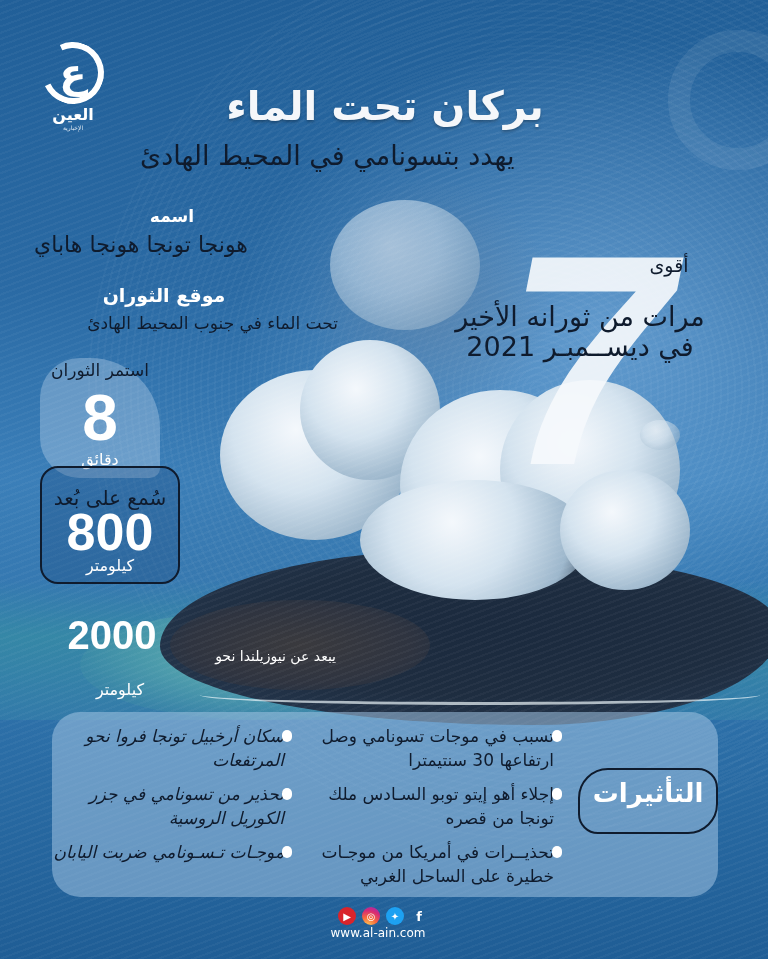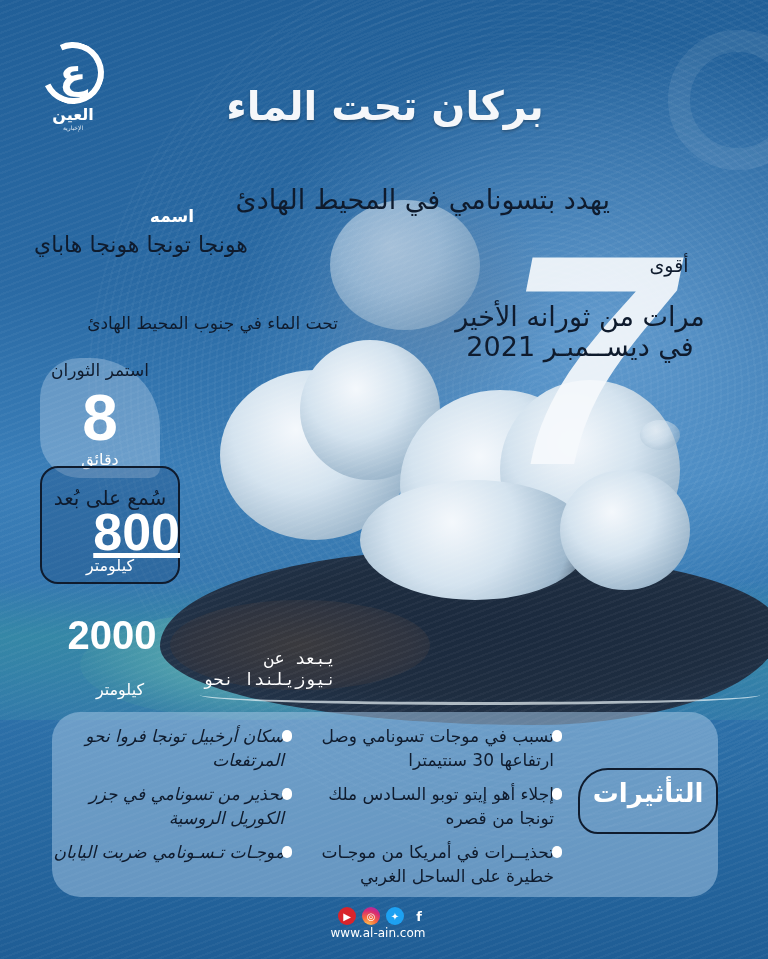--- a/index.html
+++ b/index.html
@@ -85,22 +85,22 @@
     position: absolute; left: 0; top: 84px; width: 66px; text-align: center;
     font-size: 6px; color: #dfe9f3;
   }
 
   .title {
     position: absolute; left: 180px; top: 78px; width: 410px; text-align: center;
     font-family: "DejaVu Sans", sans-serif; font-weight: bold; font-size: 40px; color: #f5f7fa;
     line-height: 56px; text-shadow: 0 2px 3px rgba(0,0,0,0.25);
   }
   .subtitle {
-    position: absolute; left: 140px; top: 136px; width: 470px; text-align: right;
-    font-family: "DejaVu Sans", sans-serif; font-size: 27px; color: #0f1b2d; line-height: 40px; margin-top: 44px;
+    position: absolute; left: 140px; top: 136px; width: 470px; text-align: left;
+    font-family: "DejaVu Sans", sans-serif; font-size: 27px; color: #0f1b2d; line-height: 40px;
   }
 
   .block-text { position: absolute; text-align: right; }
   .name-label { right: 496px; top: 206px; width: 200px; font-weight: bold; font-size: 17px; color: #ffffff; text-align: center; }
   .name-value { right: 492px; top: 232px; width: 270px; font-size: 22px; color: #0f1b2d; text-align: center; }
   .loc-label { right: 504px; top: 284px; width: 200px; font-weight: bold; font-size: 19px; color: #ffffff; text-align: center; }
   .loc-value { right: 430px; top: 313px; width: 340px; font-size: 17px; color: #0f1b2d; text-align: right; }
 
   .strong-label { left: 614px; top: 254px; width: 110px; font-weight: normal; font-size: 19px; color: #0f1b2d; text-align: center; direction: rtl; }
   .strong-desc { right: 48px; top: 302px; width: 280px; font-size: 27px; line-height: 30px; color: #0f1b2d; text-align: center; }
@@ -112,27 +112,27 @@
   .dur-label { position: absolute; left: 30px; top: 360px; width: 140px; text-align: center; font-size: 17px; color: #0f1b2d; }
   .dur-value { position: absolute; left: 40px; top: 386px; width: 120px; text-align: center;
     font-family: "Liberation Sans", sans-serif; font-weight: bold; font-size: 64px; color: #fff; line-height: 64px; }
   .dur-unit { position: absolute; left: 40px; top: 450px; width: 120px; text-align: center; font-size: 16px; color: #fff; }
 
   .hear-box {
     position: absolute; left: 40px; top: 466px; width: 140px; height: 118px;
     border: 2px solid #0f1b2d; border-radius: 18px; background: rgba(20,60,110,0.25);
   }
   .hear-label { position: absolute; left: 40px; top: 486px; width: 140px; text-align: center; font-size: 20px; color: #0f1b2d; }
-  .hear-value { position: absolute; left: 40px; top: 506px; width: 140px; 
-    font-family: "Liberation Sans", sans-serif; font-weight: bold; font-size: 52px; color: #fff; line-height: 52px; text-decoration: underline; }
+  .hear-value { position: absolute; left: 40px; top: 506px; width: 140px; text-align: center;
+    font-family: "Liberation Sans", sans-serif; font-weight: bold; font-size: 52px; color: #fff; line-height: 52px; }
   .hear-unit { position: absolute; left: 40px; top: 556px; width: 140px; text-align: center; font-size: 16px; color: #fff; }
 
   .dist-value { position: absolute; left: 52px; top: 613px; width: 120px; text-align: center;
     font-family: "Liberation Sans", sans-serif; font-weight: bold; font-size: 40px; color: #fff; line-height: 44px; }
-  .dist-label { position: absolute; left: 176px; top: 648px; width: 160px; text-align: right; font-size: 17px; color: #fff; font-family: Liberation Mono, monospace; }
+  .dist-label { position: absolute; left: 176px; top: 648px; width: 160px; text-align: right; font-size: 14px; color: #fff; }
   .dist-unit { position: absolute; left: 80px; top: 680px; width: 80px; text-align: center; font-size: 16px; color: #fff; }
 
   .effects-panel {
     position: absolute; left: 52px; top: 712px; width: 666px; height: 185px;
     background: rgba(160,195,225,0.55); border-radius: 28px;
   }
   .effects-title {
     position: absolute; left: 578px; top: 768px; width: 140px; height: 66px;
     border: 2px solid #0f1b2d; border-radius: 30px 20px 30px 20px;
     text-align: center; font-weight: bold; font-size: 26px; color: #fff; line-height: 46px;
@@ -187,20 +187,21 @@
     <div class="logo-glyph">ع</div>
     <div class="logo-name">العين</div>
     <div class="logo-sub">الإخبارية</div>
   </div>
 
   <div class="title">بركان تحت الماء</div>
   <div class="subtitle">يهدد بتسونامي في المحيط الهادئ</div>
 
   <div class="block-text name-label">اسمه</div>
   <div class="block-text name-value">هونجا تونجا هونجا هاباي</div>
+  <div class="block-text loc-label">موقع الثوران</div>
   <div class="block-text loc-value">تحت الماء في جنوب المحيط الهادئ</div>
 
   <div class="block-text strong-label">أقوى</div>
   <div class="block-text strong-desc">
     <div>مرات من ثورانه الأخير</div>
     <div>في ديســمبـر 2021</div>
   </div>
 
   <div class="dur-box"></div>
   <div class="dur-label">استمر الثوران</div>

